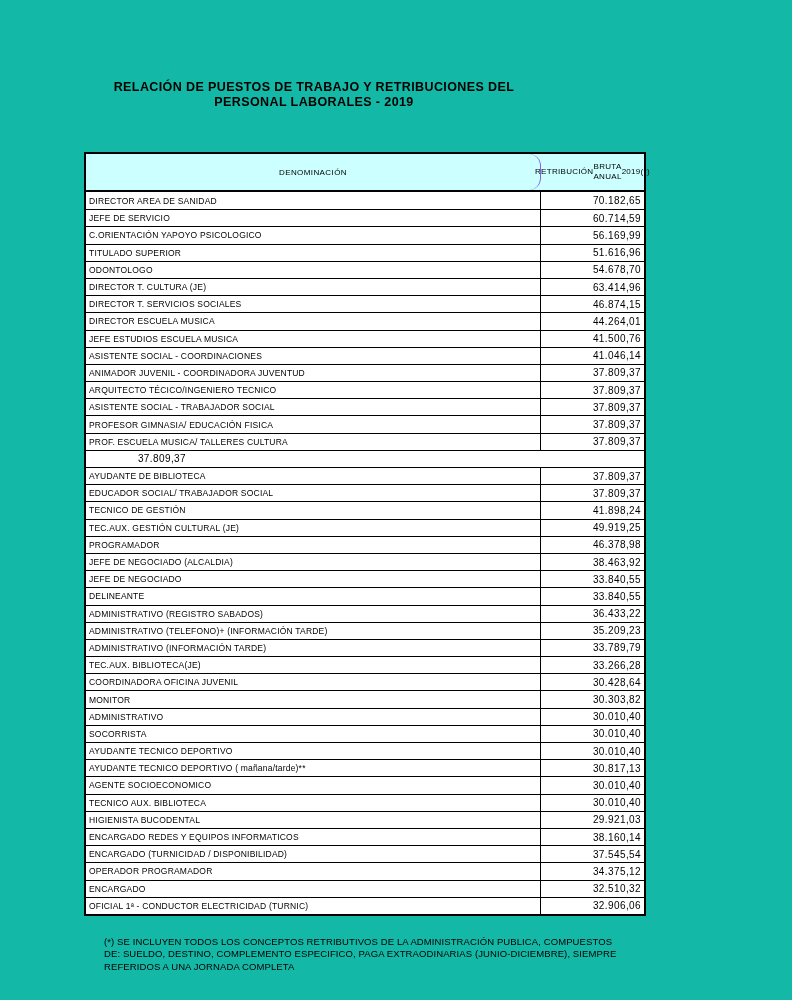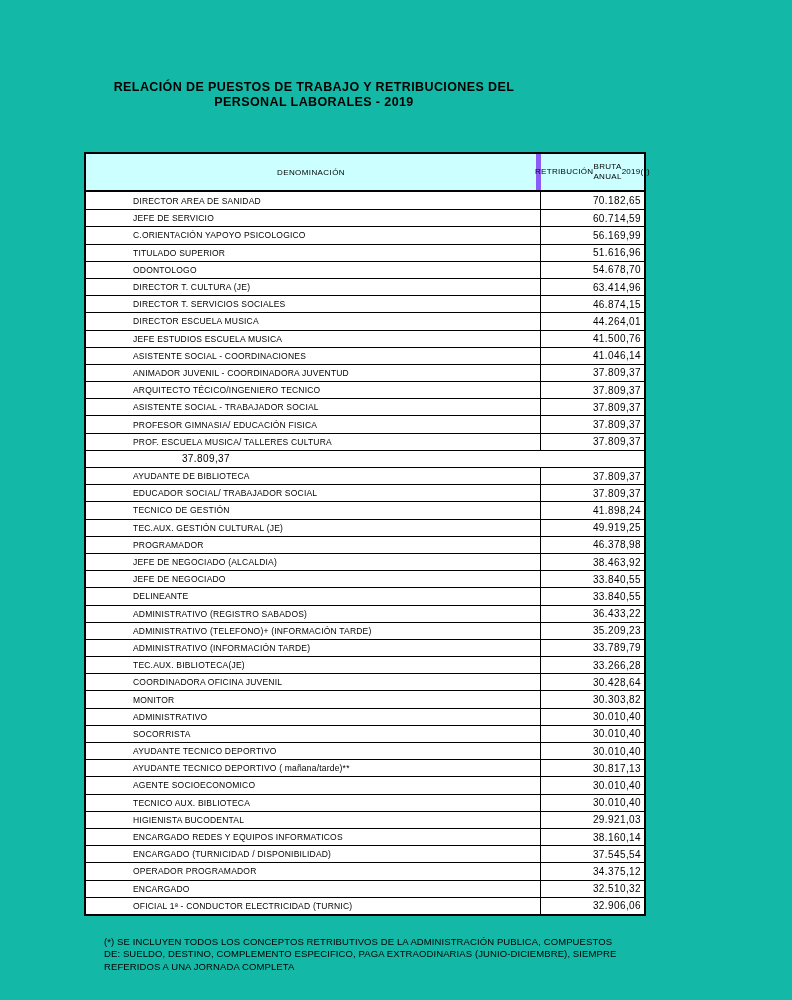--- a/index.html
+++ b/index.html
@@ -36,43 +36,43 @@
     background: #fff;
   }
   .rpt-header {
     display: flex;
     height: 38px;
     border-bottom: 2px solid #000;
     background: #CCFFFF;
   }
   .hdr-denom {
     flex: 1;
-    border-right: 5px solid #8b5cf6;
+    border-right: 1px solid #8b5cf6;
     display: flex;
     align-items: center;
     justify-content: center;
     font-size: 8px;
     letter-spacing: 0.4px;
+    border-radius: 12px;
   }
   .hdr-salary {
     width: 103px;
     display: flex;
     flex-direction: row;
     align-items: center;
     justify-content: center;
     font-size: 8px;
     letter-spacing: 0.3px;
     line-height: 10px;
     text-align: center;
   }
   .rpt-body .row {
     display: flex;
     height: 17.2px;
     border-top: 1px solid #000;
-    padding-left: 44px;
   }
   .rpt-body .row:first-child { border-top: none; }
   .cell-label {
     flex: 1;
     border-right: 1px solid #000;
     display: flex;
     align-items: center;
     padding-left: 3px;
     font-size: 8.5px;
     letter-spacing: 0.2px;

